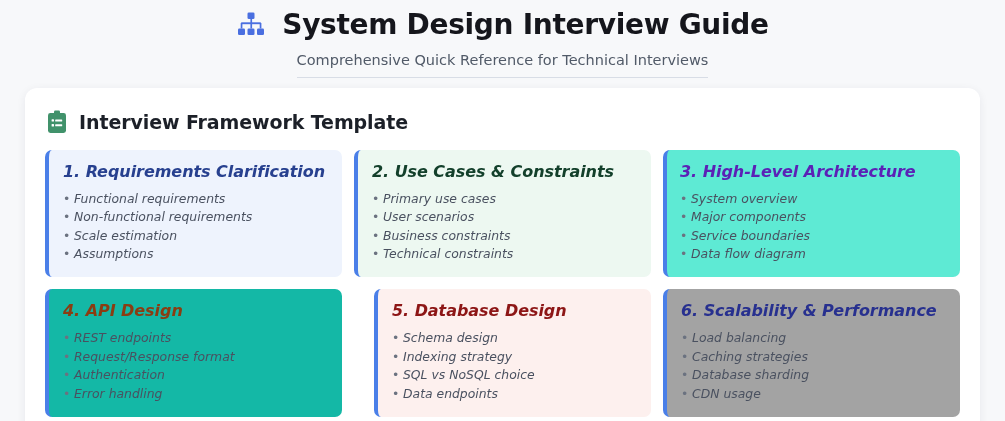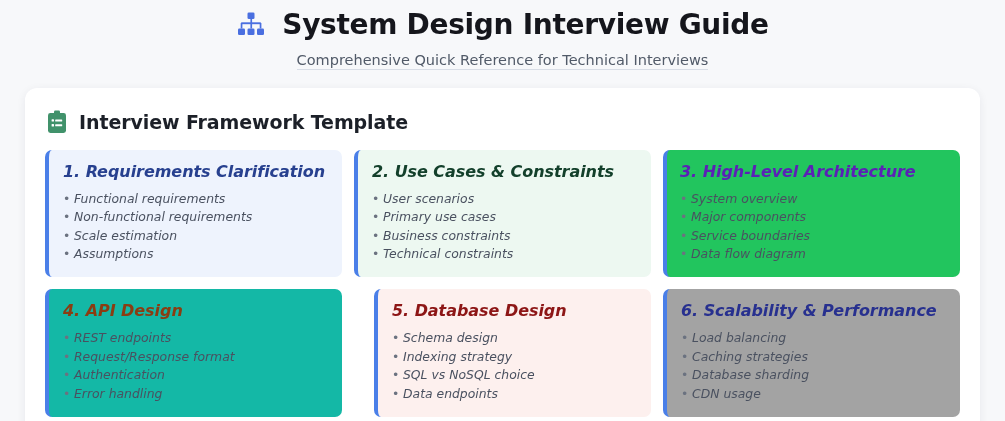--- a/index.html
+++ b/index.html
@@ -51,21 +51,21 @@
   .subtitle-wrap {
     display: flex;
     justify-content: center;
     margin-top: 9px;
   }
 
   .page-subtitle {
     font-size: 14.5px;
     color: #515a68;
     border-bottom: 1px solid #d8dde6;
-    padding-bottom: 0;
+    padding-bottom: 8px;
     line-height: 1.25;
   }
 
   
   .panel {
     position: absolute;
     left: 25px;
     top: 88px;
     width: 955px;
     background: #ffffff;
@@ -139,21 +139,21 @@
     color: #6b7280;
   }
 
   
   .theme-blue   { background: #eef3fd; }
   .theme-blue   .card-title { color: #27408f; }
 
   .theme-green  { background: #edf8f1; }
   .theme-green  .card-title { color: #13402b; }
 
-  .theme-purple { background: #22c55e; padding-left: 13px; }
+  .theme-purple { background: #5eead4; padding-left: 13px; }
   .theme-purple .card-title { color: #5b21b6; }
 
   .theme-cream  { background: #14b8a6; }
   .theme-cream  .card-title { color: #8a3d12; }
 
   .theme-pink   { background: #fdf0ee; margin-left: 20px; }
   .theme-pink   .card-title { color: #8d1616; }
 
   .theme-indigo { background: #a3a3a3; }
   .theme-indigo .card-title { color: #27308f; }
@@ -209,22 +209,22 @@
           <li>Functional requirements</li>
           <li>Non-functional requirements</li>
           <li>Scale estimation</li>
           <li>Assumptions</li>
         </ul>
       </div>
 
       <div class="card theme-green">
         <div class="card-title">2. Use Cases &amp; Constraints</div>
         <ul class="card-list">
+          <li>Primary use cases</li>
           <li>User scenarios</li>
-          <li>Primary use cases</li>
           <li>Business constraints</li>
           <li>Technical constraints</li>
         </ul>
       </div>
 
       <div class="card theme-purple">
         <div class="card-title">3. High-Level Architecture</div>
         <ul class="card-list">
           <li>System overview</li>
           <li>Major components</li>

